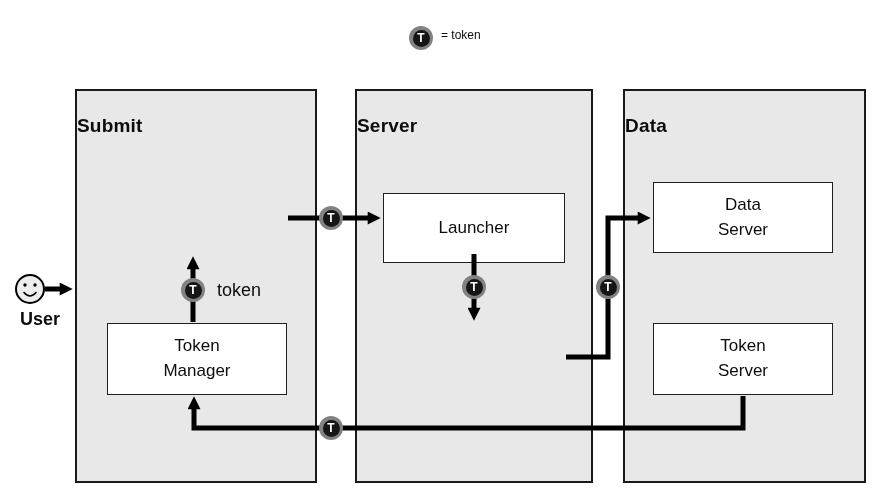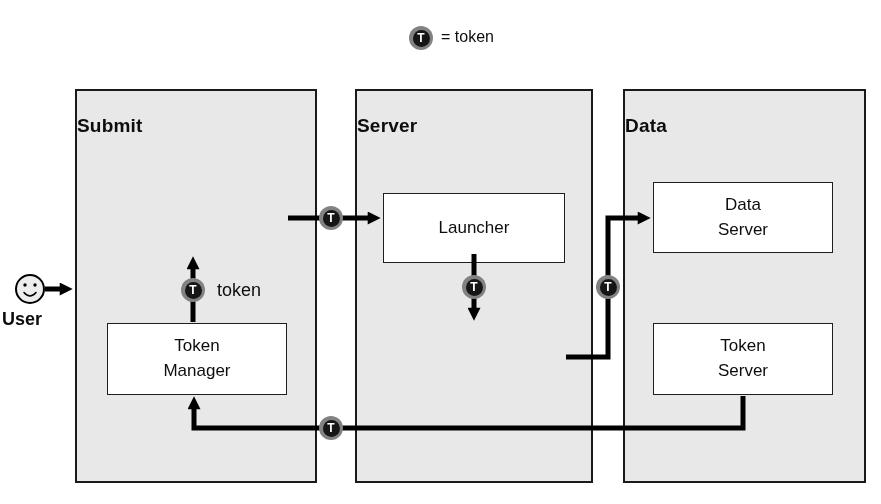--- a/index.html
+++ b/index.html
@@ -47,23 +47,23 @@
     display:flex;align-items:center;justify-content:center;
   }
   .badge-letter{color:var(--badge_letter); font-size:12px; font-weight:bold; line-height:1;}
   #badge-legend{left:409px;top:26px;}
   #badge-tm-sched{left:181px;top:278px;}
   #badge-sched-launch{left:319px;top:206px;}
   #badge-launch-job{left:462px;top:275px;}
   #badge-job-ds{left:596px;top:275px;}
   #badge-ts-tm{left:319px;top:416px;}
   
-  .legend-text{position:absolute;left:441px;top:28px;font-size:16px;}
+  .legend-text{position:absolute;left:441px;top:28px;font-size:12px;}
   .token-flow-label{position:absolute;left:217px;top:280px;font-size:18px;}
-  .user-label{position:absolute;left:2px;top:309px;width:58px;text-align:left;font-size:18px;font-weight:bold;}
+  .user-label{position:absolute;left:2px;top:309px;width:58px;text-align:right;font-size:18px;font-weight:bold;}
 </style>
 </head>
 <body>
 
 <div class="canvas">
 
   <div class="panel" id="panel-submit">
     <div class="panel-title">Submit</div>
   </div>
   <div class="panel" id="panel-execute">

